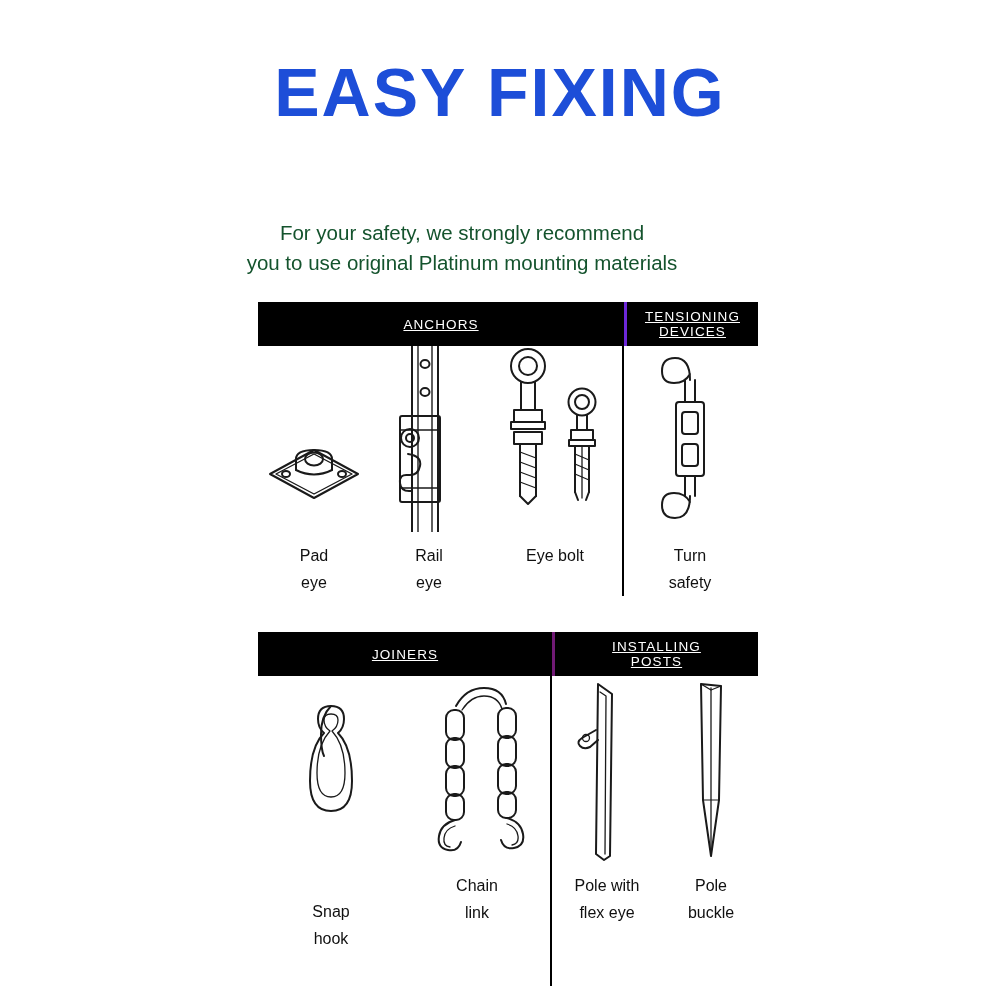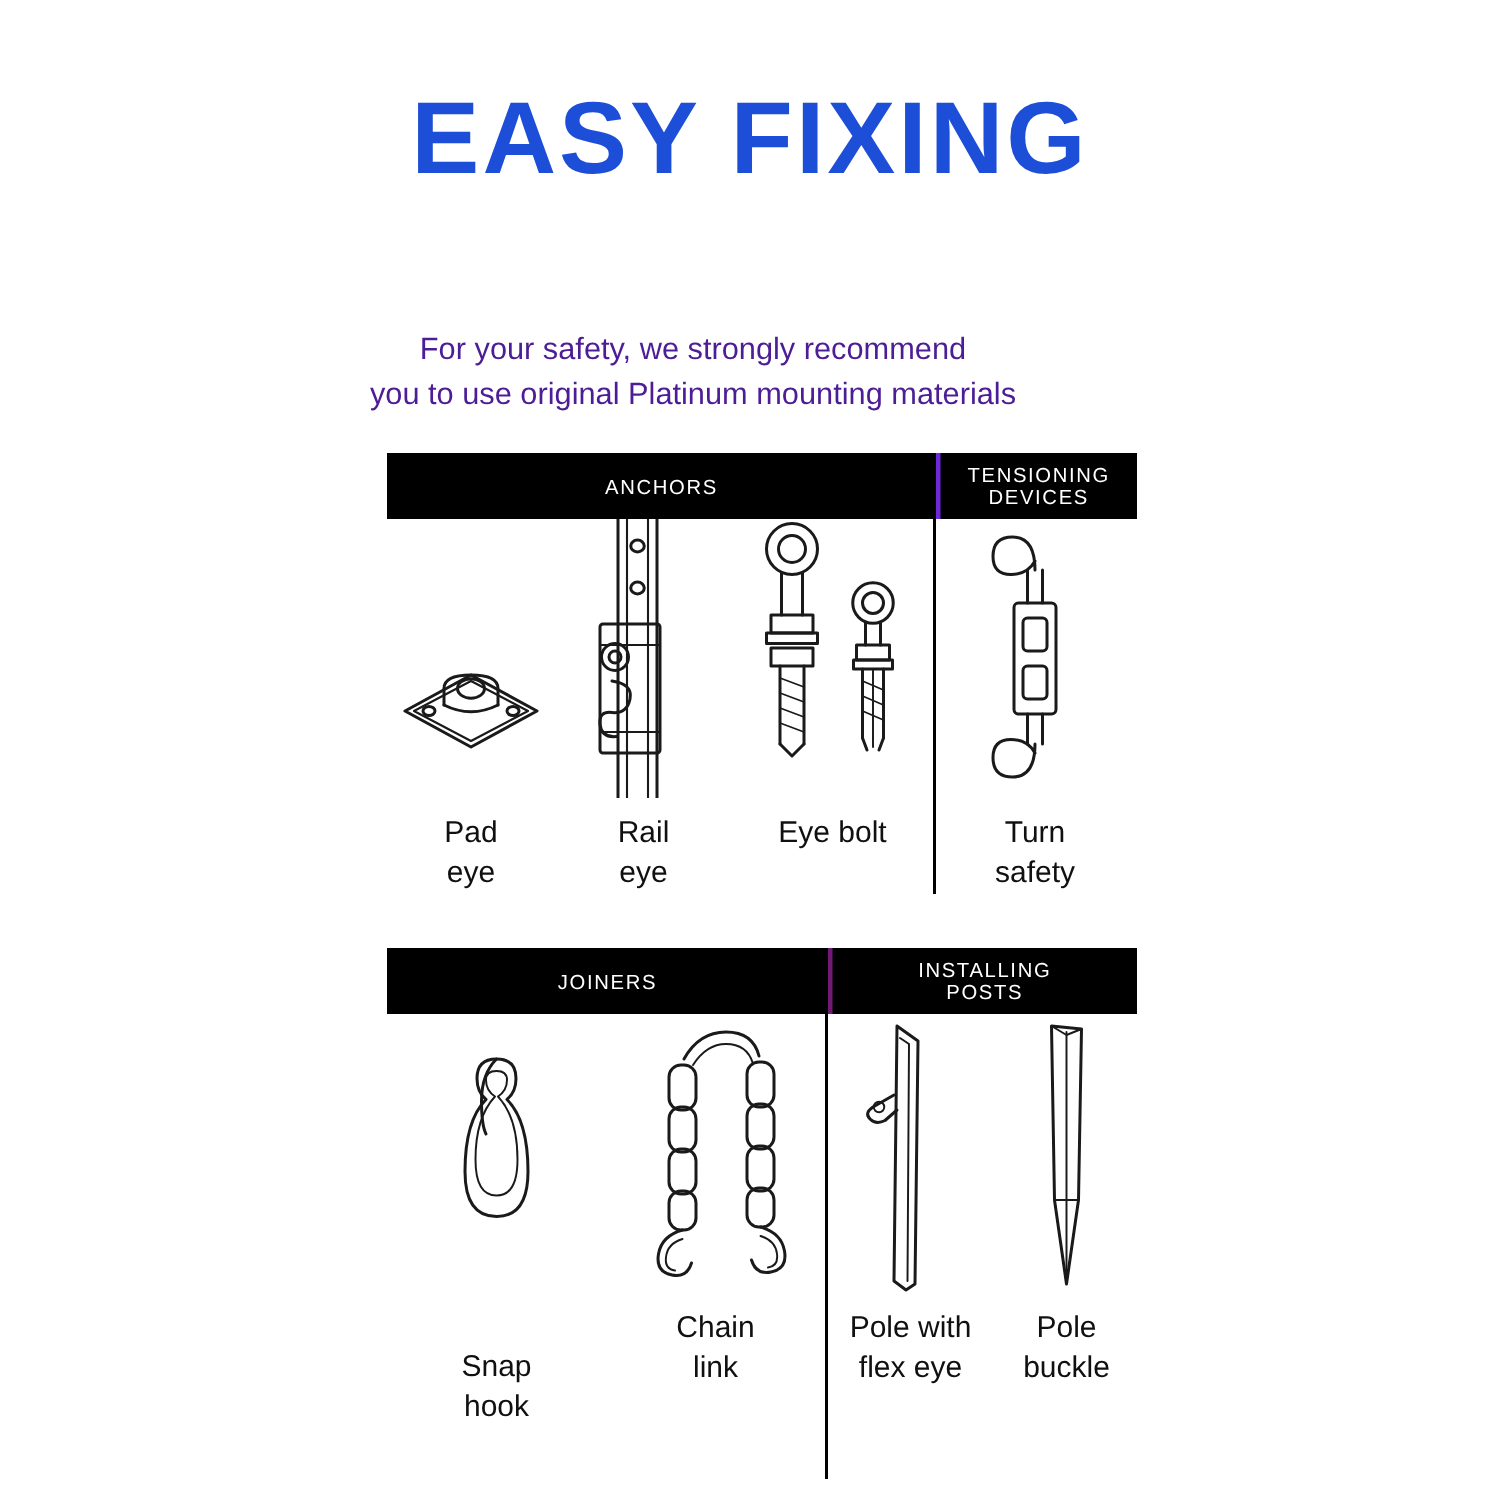--- a/index.html
+++ b/index.html
@@ -37,21 +37,21 @@
 
   
   .intro {
     position: absolute;
     top: 218px;
     left: 0;
     width: 924px;
     text-align: center;
     font-size: 20.5px;
     line-height: 30px;
-    color: #4c1d95;
+    color: #14532d;
   }
   .intro div { white-space: nowrap; }
 
   
   .section {
     position: absolute;
     left: 258px;
     width: 500px;
   }
   .section.s1 { top: 302px; }
@@ -65,20 +65,21 @@
   }
   .header-cell {
     display: flex;
     align-items: center;
     justify-content: center;
     text-align: center;
     font-size: 13.5px;
     letter-spacing: 1.1px;
     line-height: 15px;
     box-sizing: border-box;
+    text-decoration: underline;
   }
   .hc-a1 { width: 366px; }
   .hc-a2 { width: 134px; border-left: 3px solid #6d28d9; }
   .hc-b1 { width: 294px; }
   .hc-b2 { width: 206px; border-left: 3px solid #701a75; }
 
   .body-row {
     position: relative;
     height: 250px;
   }
@@ -104,21 +105,21 @@
   }
   .art {
     height: 186px;
     display: flex;
     align-items: flex-end;
     justify-content: center;
   }
   .caption {
     margin-top: 10px;
     text-align: center;
-    font-size: 20px;
+    font-size: 16px;
     line-height: 27px;
     color: #101010;
   }
   .caption span { display: block; white-space: nowrap; }
 
   
   .w-padeye   { width: 112px; }
   .w-raileye  { width: 118px; }
   .w-eyebolt  { width: 134px; }
   .w-turn     { width: 136px; }

